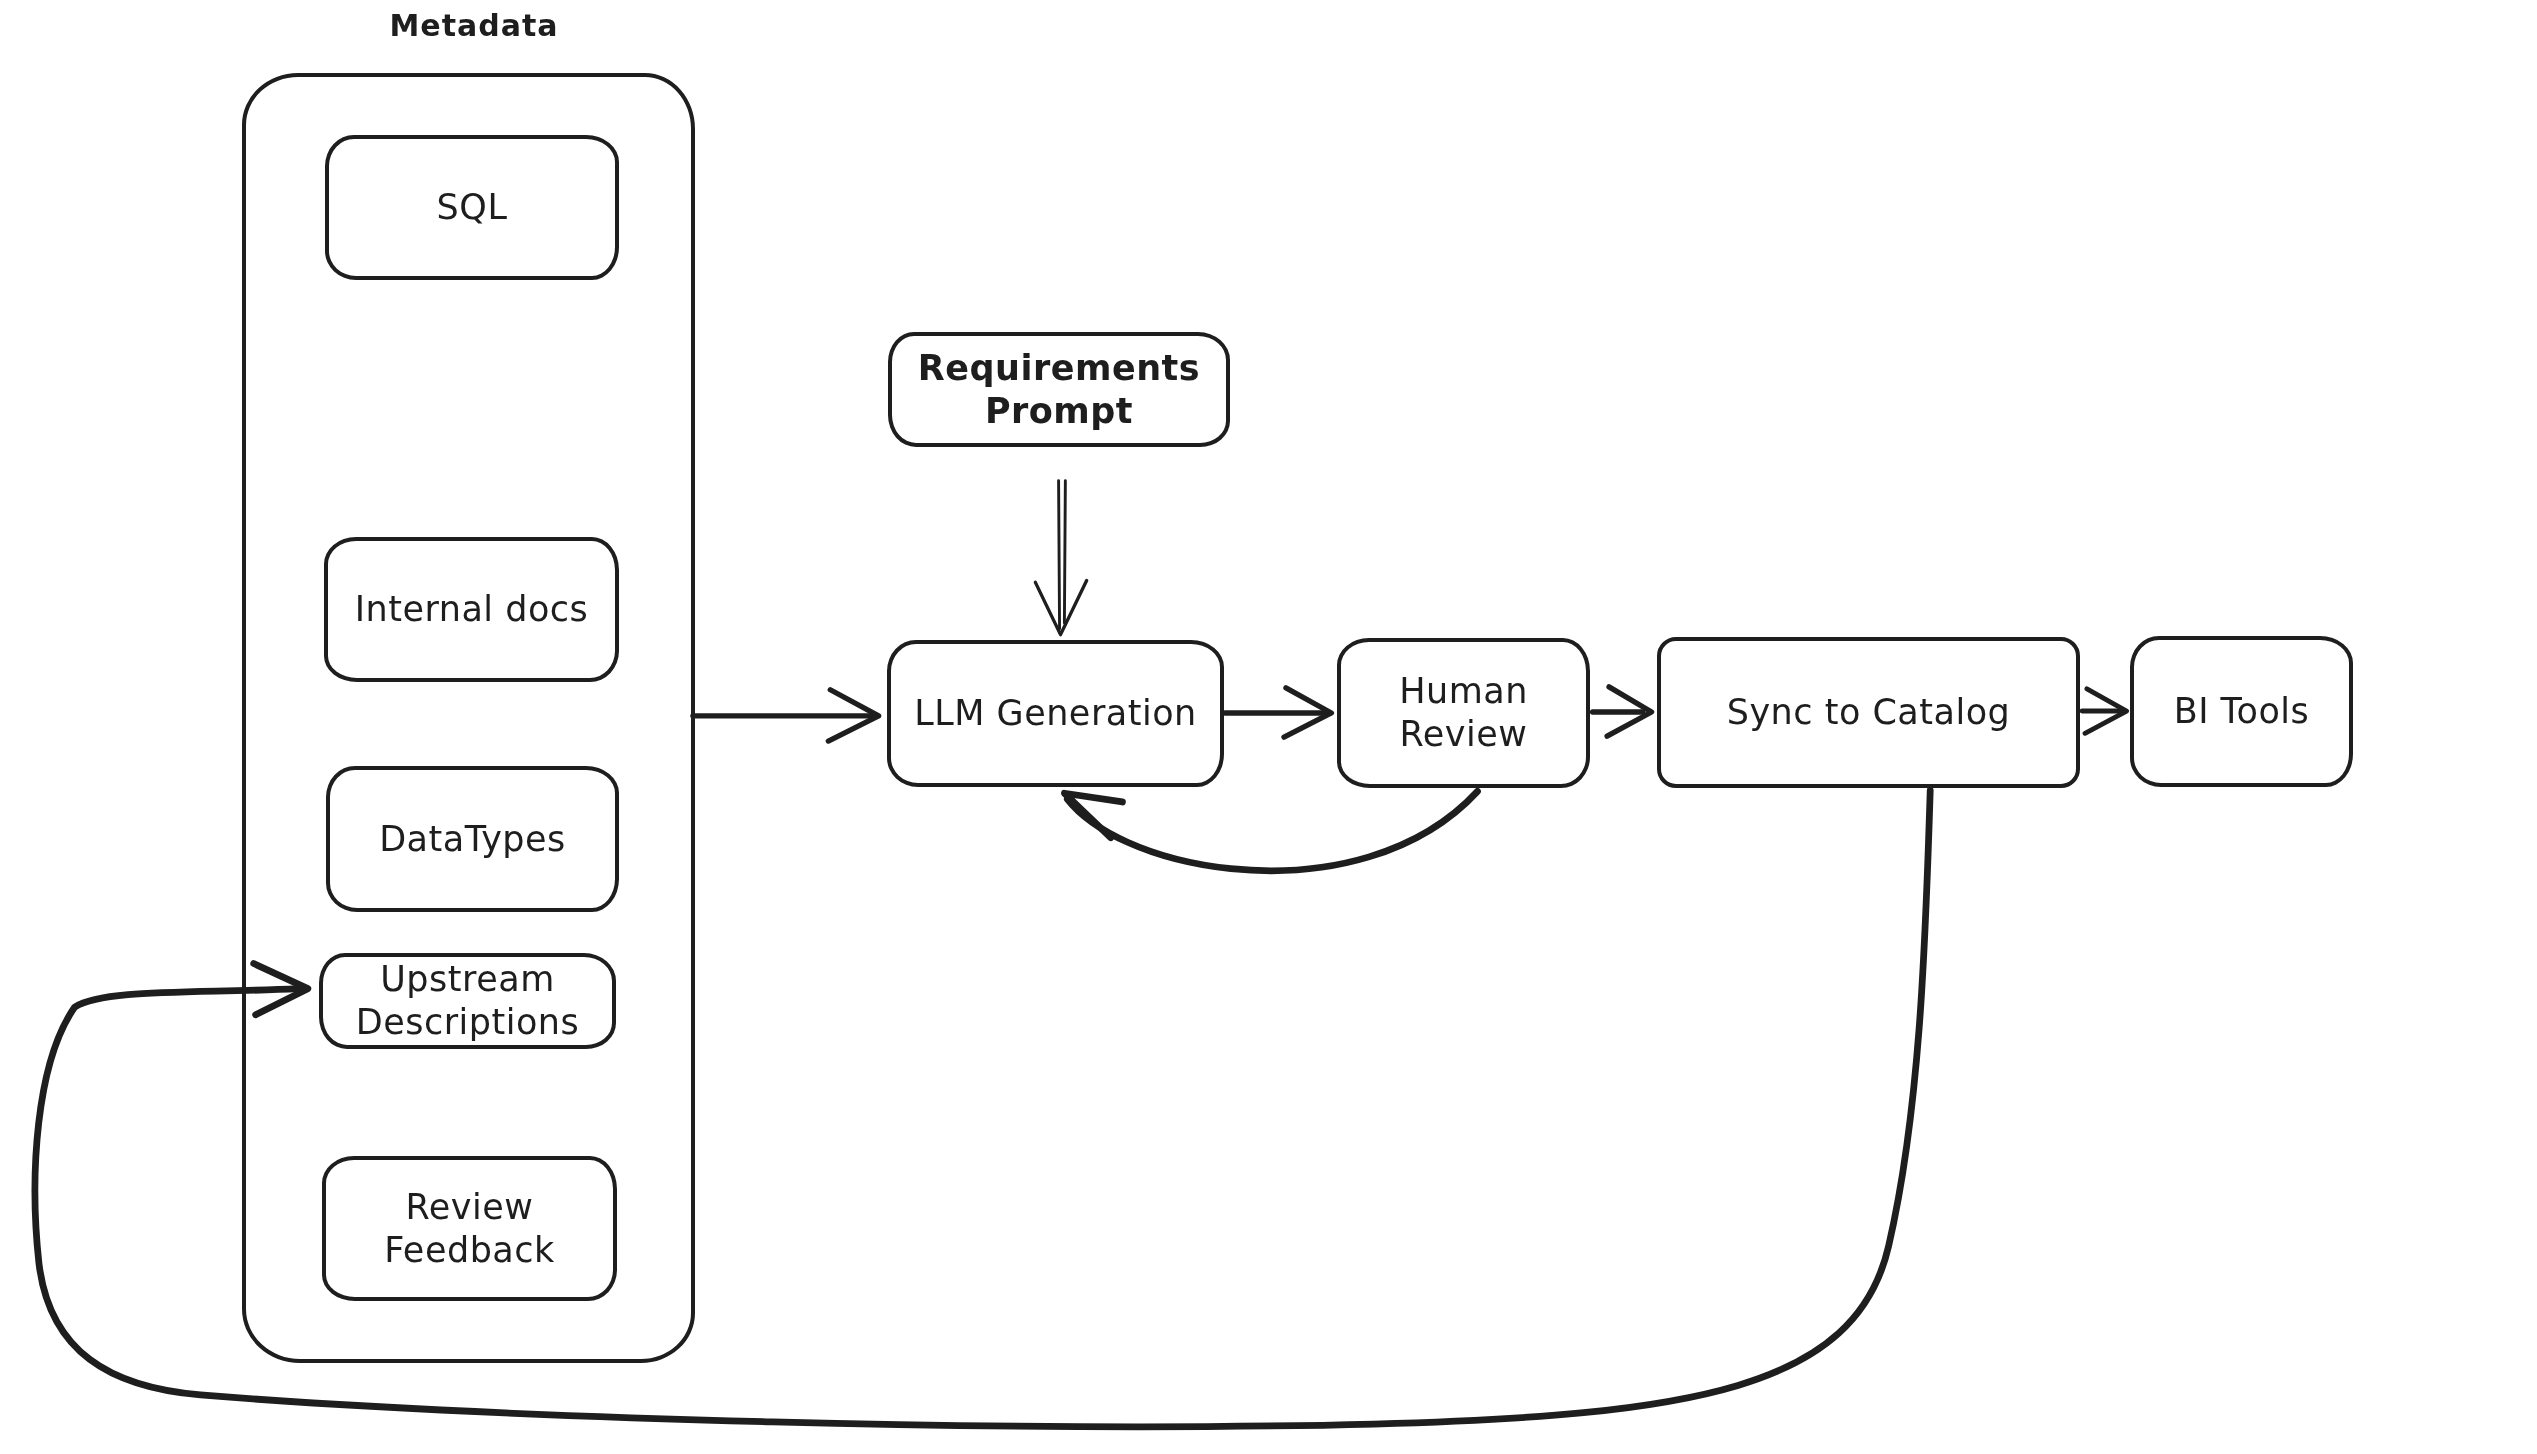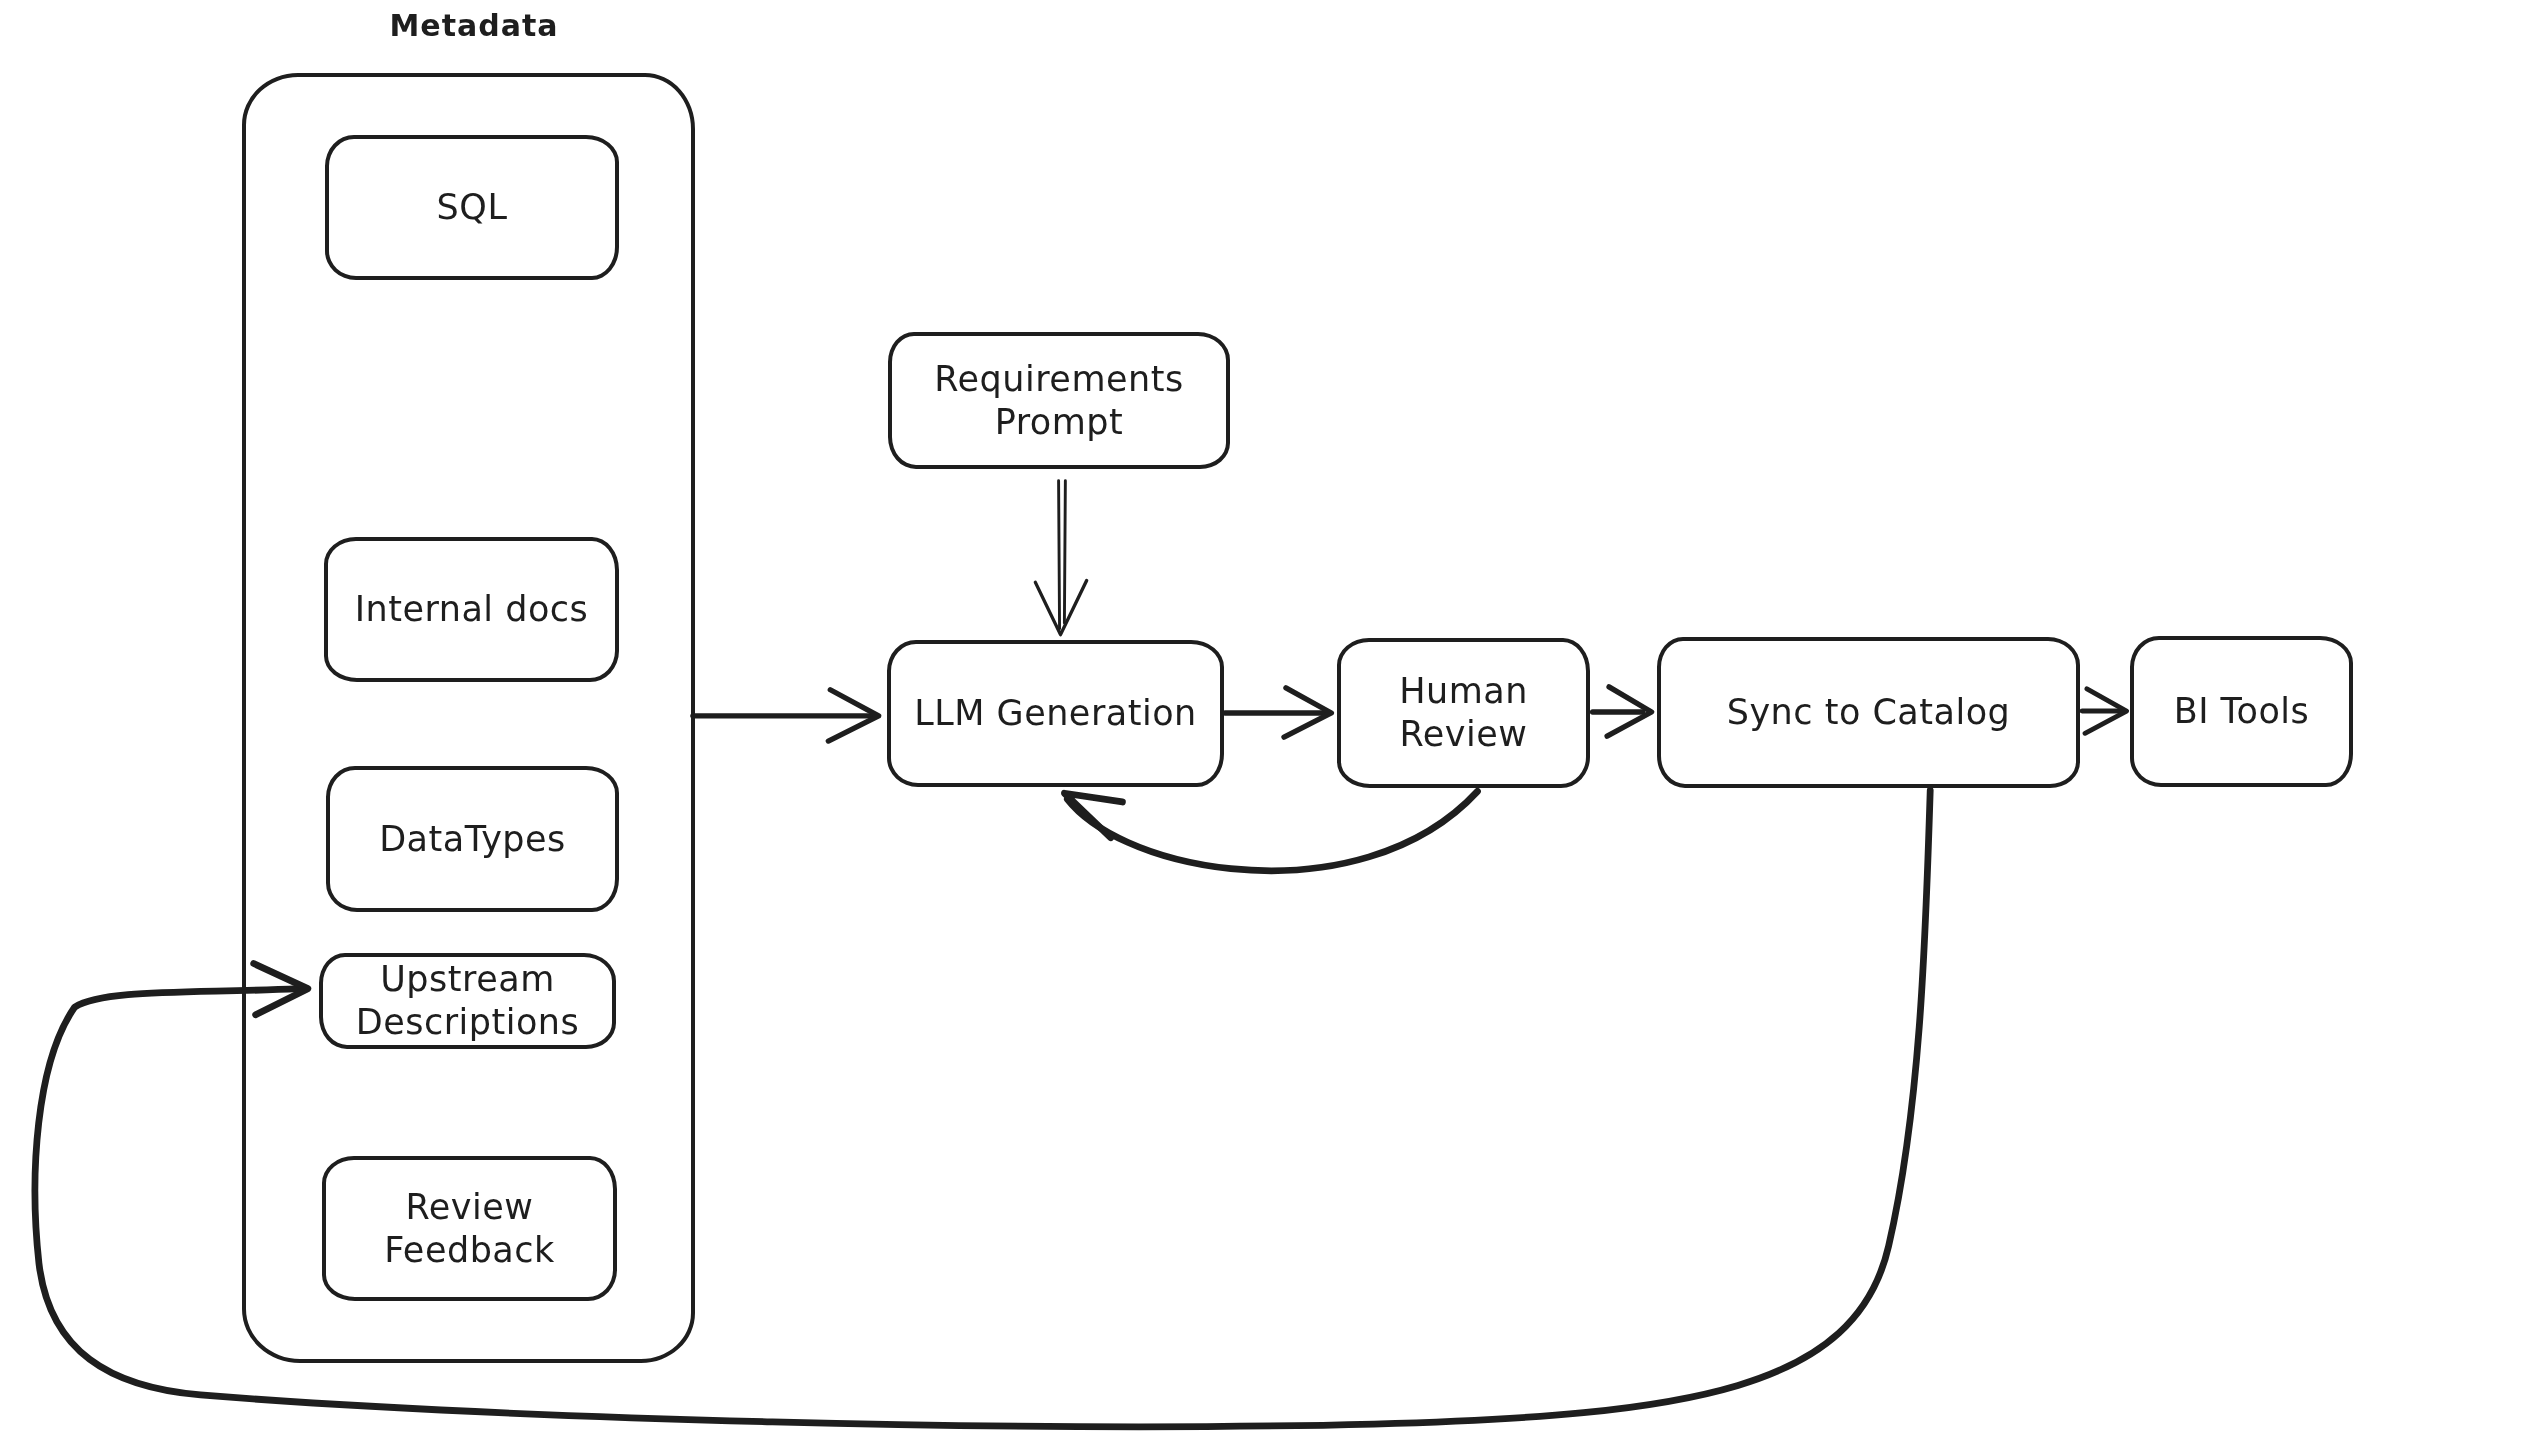--- a/index.html
+++ b/index.html
@@ -94,30 +94,30 @@
   <div class="node r1" style="left:326px; top:766px; width:293px; height:146px;">
     <span>DataTypes</span>
   </div>
   <div class="node r2" style="left:319px; top:953px; width:297px; height:96px;">
     <span>Upstream Descriptions</span>
   </div>
   <div class="node r3" style="left:322px; top:1156px; width:295px; height:145px;">
     <span>Review Feedback</span>
   </div>
 
-  <div class="node r2" style="left:888px; top:332px; width:342px; height:137px;">
+  <div class="node r2" style="left:888px; top:332px; width:342px; height:115px;font-weight:bold;">
     <span>Requirements Prompt</span>
   </div>
   <div class="node r1" style="left:887px; top:640px; width:337px; height:147px;">
     <span>LLM Generation</span>
   </div>
   <div class="node r3" style="left:1337px; top:638px; width:253px; height:150px; padding:5.8px 7.7px;">
     <span>Human Review</span>
   </div>
-  <div class="node r2" style="left:1657px; top:637px; width:423px; height:151px;">
+  <div class="node r2" style="left:1657px; top:637px; width:423px; height:151px;border-radius:19px;">
     <span>Sync to Catalog</span>
   </div>
   <div class="node r1" style="left:2130px; top:636px; width:223px; height:151px;">
     <span>BI Tools</span>
   </div>
 
 </div>
 
 
 </body></html>

